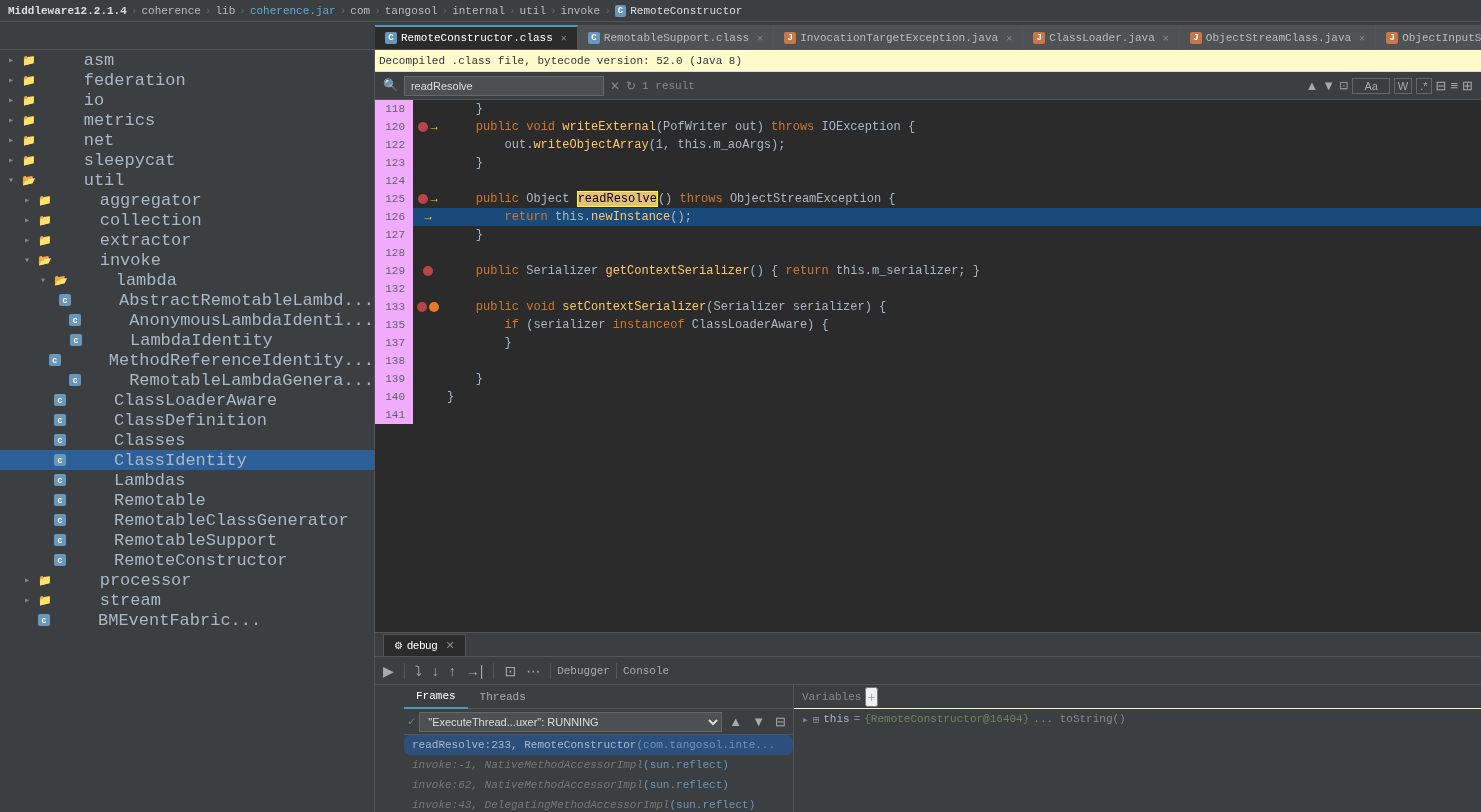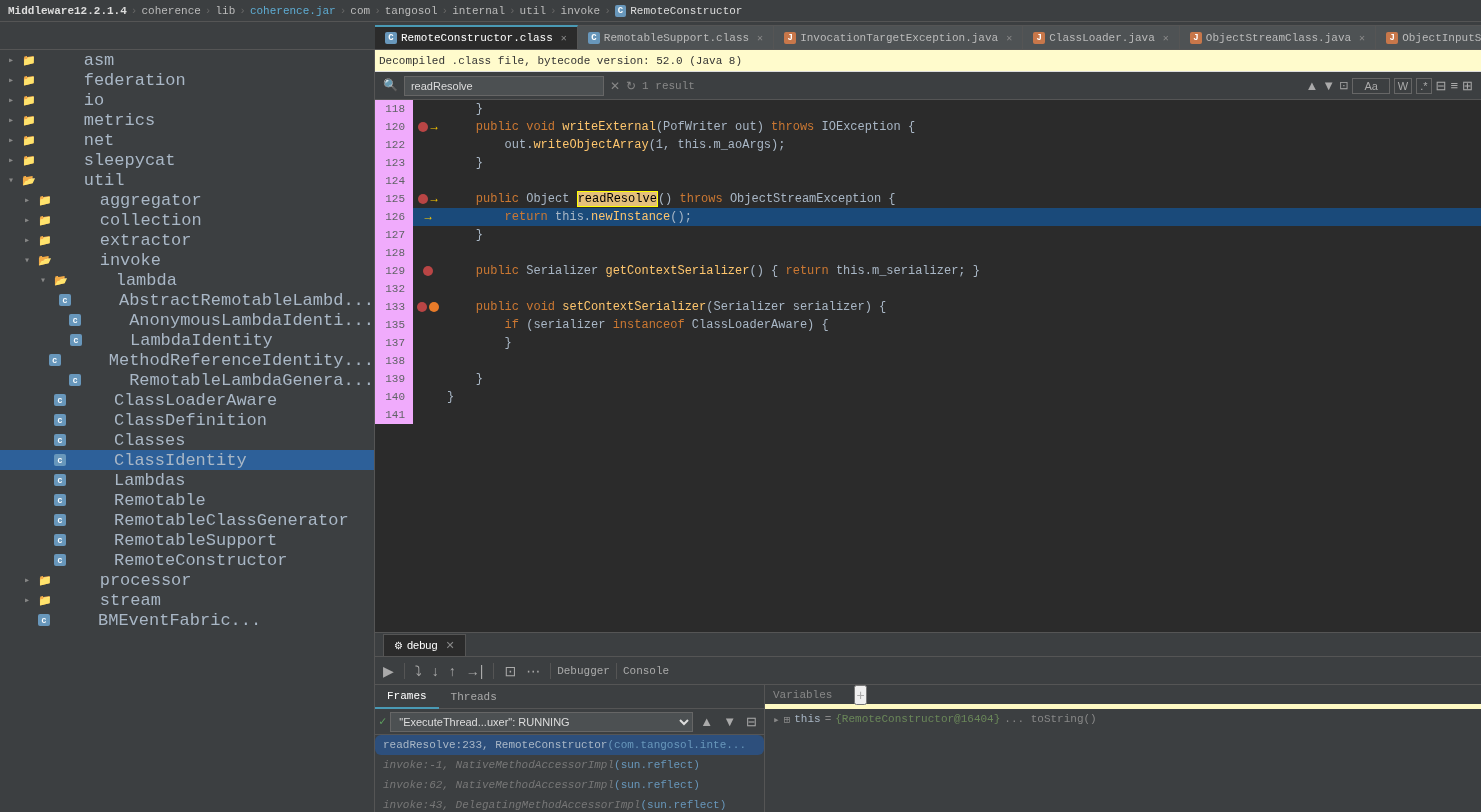--- a/index.html
+++ b/index.html
@@ -214,20 +214,21 @@
       display: flex;
       flex: 1;
       overflow: hidden;
     }
     #frames-threads {
       width: 390px;
       border-right: 1px solid #555;
       display: flex;
       flex-direction: column;
       overflow: hidden;
+      margin-left: 29px;
     }
     #ft-tabs {
       height: 24px;
       display: flex;
       align-items: center;
       background: #3c3f41;
       border-bottom: 1px solid #555;
     }
     .ft-tab {
       padding: 0 12px;
@@ -277,22 +278,22 @@
       flex: 1;
       overflow-y: auto;
     }
     #variables-header {
       height: 24px;
       display: flex;
       align-items: center;
       padding: 0 8px;
       font-size: 11px;
       color: #888;
-      border-bottom: 5px solid #fef9c3;
-      gap: 22px;
+      border-bottom: 1px solid #fef9c3;
+      gap: 4px;
     }
     .var-add-btn { color: #aaa; cursor: pointer; font-size: 14px; }
     .var-item {
       display: flex;
       align-items: center;
       height: 20px;
       padding: 0 8px;
       font-size: 11px;
       gap: 4px;
     }

